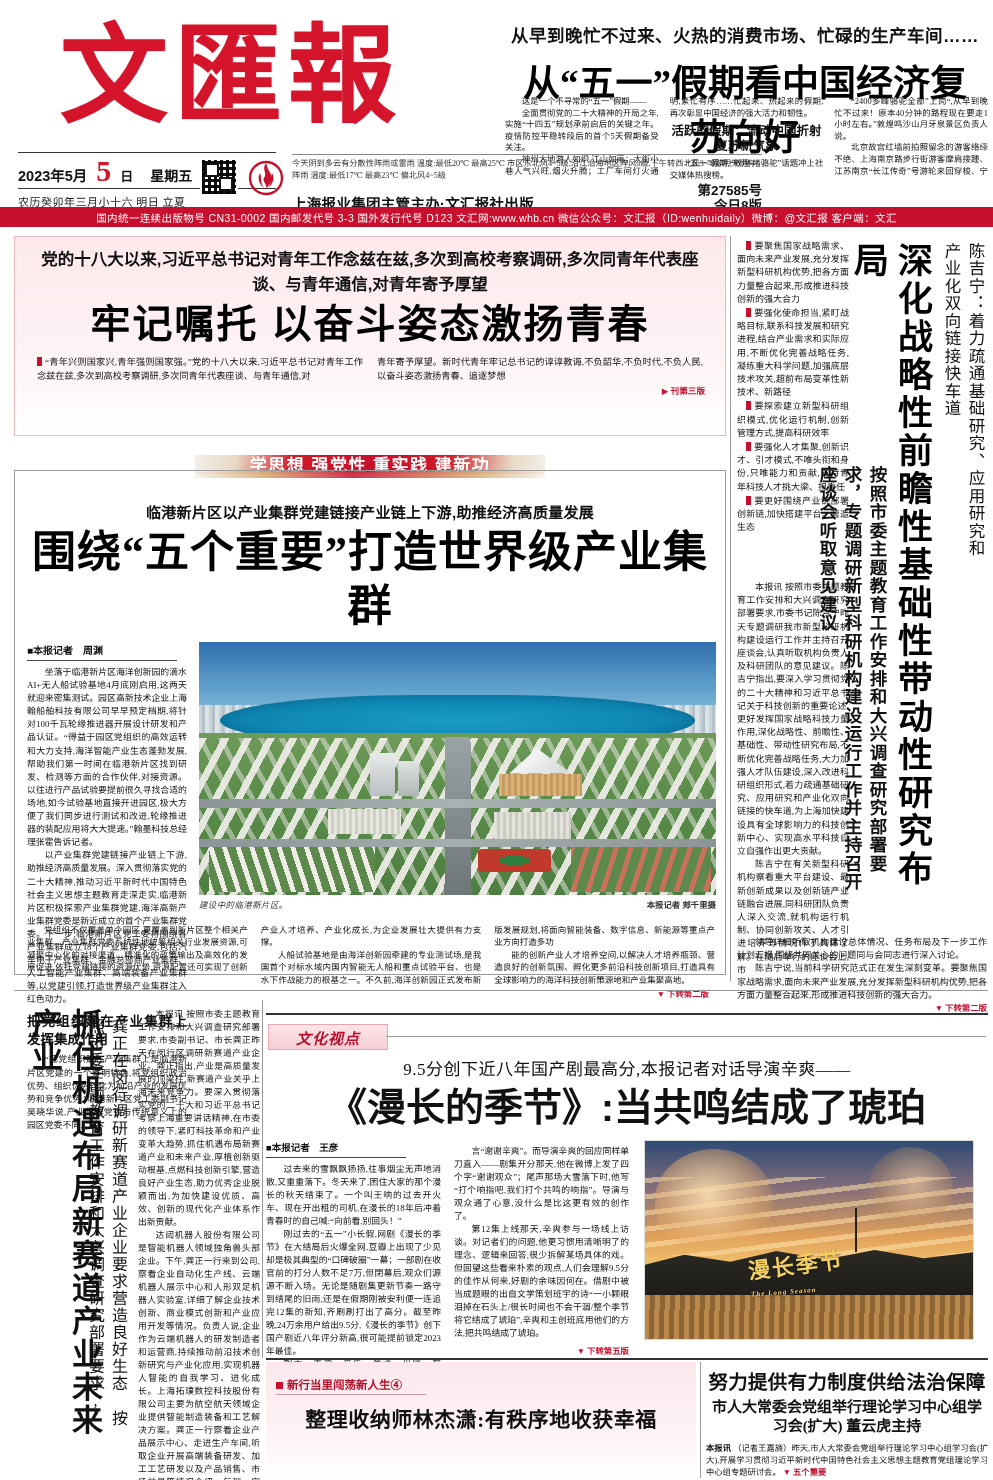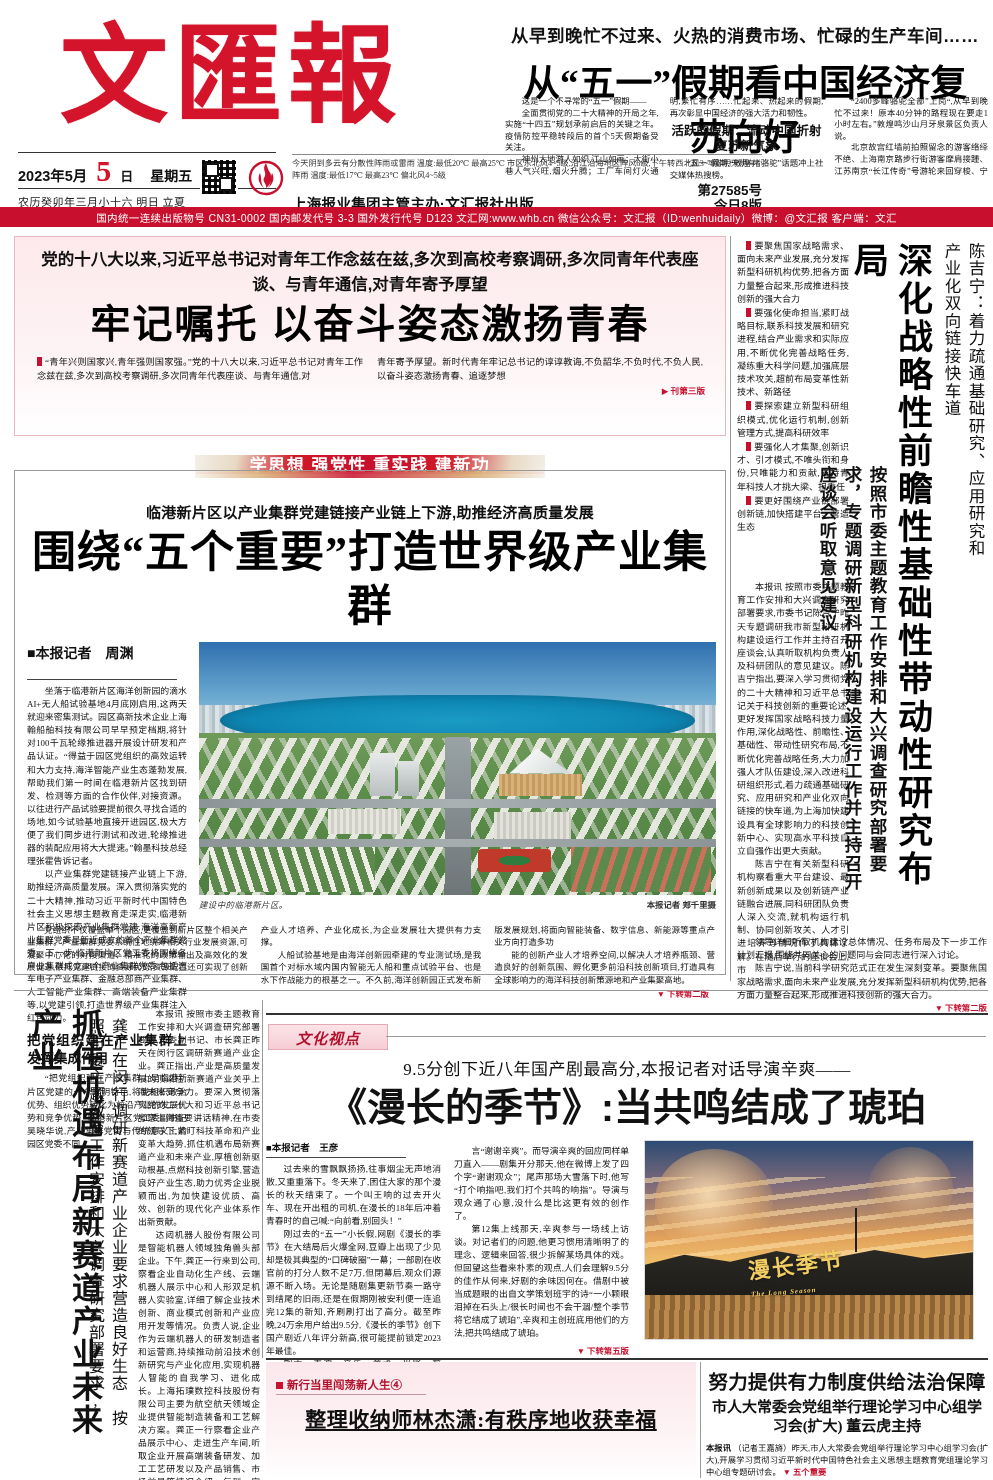--- a/index.html
+++ b/index.html
@@ -111,21 +111,21 @@
     box-shadow: 0 3px 0 -1px rgba(200,16,46,.35);
   }
   .redbanner::after{content:"";position:absolute;left:0;bottom:-6px;width:100%;height:7px;
     background:linear-gradient(100deg,#f6f1e9,#d8a86e 20%,#c8102e 45%,#d8a86e 80%,#f6f1e9);opacity:.85;}
 
   .mainbox { position:absolute; left:14px; top:470px; width:712px; height:505px; border:1.5px solid #9a9a9a; padding:24px 12px 8px; }
   .main-kicker { font-family:"Liberation Sans",sans-serif; font-weight:700; font-size:15px; text-align:center; letter-spacing:.3px; margin-top:6px;}
   .main-title { font-family:"Liberation Serif",serif; font-weight:700; font-size:44px; line-height:54px; text-align:center; letter-spacing:1px; margin-top:4px; color:#000;}
 
   .main-grid { position:relative; margin-top:8px; height:355px; }
-  .byline { font-family:"Liberation Sans",sans-serif; font-size:14px; font-weight:700; border-bottom:1.2px solid #444; padding-bottom:17px; width:150px;}
+  .byline { font-family:"Liberation Sans",sans-serif; font-size:10px; font-weight:700; border-bottom:1.2px solid #444; padding-bottom:3px; width:150px;}
   .col-a { position:absolute; left:0; top:0; width:160px; }
   .col-a .txt { font-size:8.9px; line-height:13.1px; text-align:justify; margin-top:5px;}
   .col-a .txt p { text-indent:2em; }
   .subhead { font-family:"Liberation Sans",sans-serif; font-weight:700; font-size:13.5px; line-height:18px; margin:7px 0 4px; }
 
   .photo { position:absolute; left:172px; top:0; width:517px; height:253px; overflow:hidden; background:#79b6d9; }
   .photo .sky { position:absolute; inset:0 0 62% 0; background:linear-gradient(180deg,#2f6fae 0%,#68a7cf 55%,#a8cde2 100%); }
   .photo .lake { position:absolute; left:4%; top:21%; width:92%; height:20%;
       background:radial-gradient(ellipse at 50% 50%, #1a9bc4 0%, #0e86b4 60%, #0b6e96 100%);
       border-radius:50%/60%; box-shadow:0 0 12px rgba(0,0,0,.15) inset;}
@@ -218,21 +218,21 @@
   .poster .roof { position:absolute; left:0; bottom:0; width:100%; height:22%;
       background:repeating-linear-gradient(92deg,#b98a4c 0 5px,#8f6434 5px 10px);}
   .poster .logo { position:absolute; left:32%; top:56%; width:40%; height:30%;
       color:#f3cf63; font-family:"Liberation Serif",serif; font-weight:700; font-size:22px;
       transform:rotate(-7deg); line-height:24px; letter-spacing:2px; text-shadow:0 1px 2px rgba(0,0,0,.5);}
   .poster .logo small { display:block; font-size:7px; font-style:italic; letter-spacing:1px; transform:rotate(3deg); margin-top:2px;}
 
   
   .bstrip-rule { position:absolute; left:266px; top:1358px; width:722px; height:2px; background:#333;}
   .pinkstrip { position:absolute; left:266px; top:1362px; width:430px; height:118px;
-      background:linear-gradient(180deg,#fbe7eb 0%, #fdf3f5 60%, #fff 100%);text-decoration:underline; }
+      background:linear-gradient(180deg,#fbe7eb 0%, #fdf3f5 60%, #fff 100%); }
   .ps-tag { font-family:"Liberation Sans",sans-serif; font-size:11.5px; color:#b3122c; font-weight:700;
       border-bottom:1px solid #c59aa3; display:inline-block; padding:0 24px 2px 0; margin:14px 0 0 10px;}
   .ps-tag .sq { display:inline-block;width:7px;height:7px;background:#c8102e;margin-right:4px;vertical-align:0px;}
   .ps-title { font-family:"Liberation Serif",serif; font-weight:700; font-size:21px; text-align:center; margin-top:8px; letter-spacing:.5px;}
 
   .brblock { position:absolute; left:706px; top:1366px; width:282px; height:110px; }
   .br-t1 { font-family:"Liberation Serif",serif; font-weight:700; font-size:19.5px; text-align:center; letter-spacing:.3px;}
   .br-t2 { font-family:"Liberation Serif",serif; font-weight:700; font-size:15px; text-align:center; line-height:19px; margin-top:3px;}
   .br-body { font-size:8.3px; line-height:12px; text-align:justify; margin-top:6px;}
   .br-body b { font-family:"Liberation Sans",sans-serif; }

